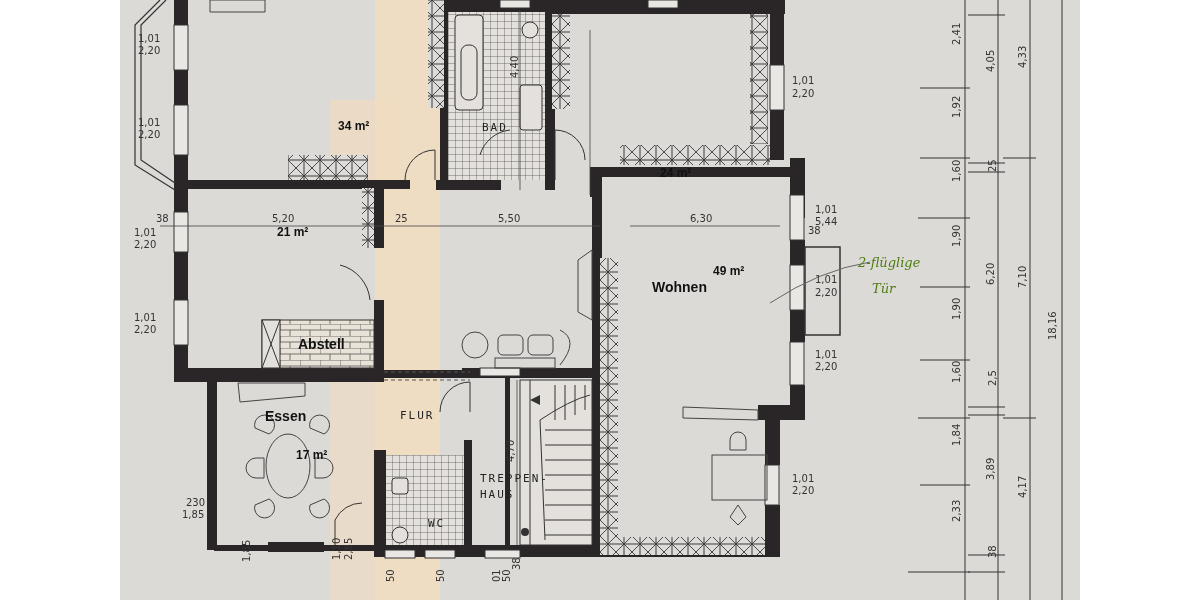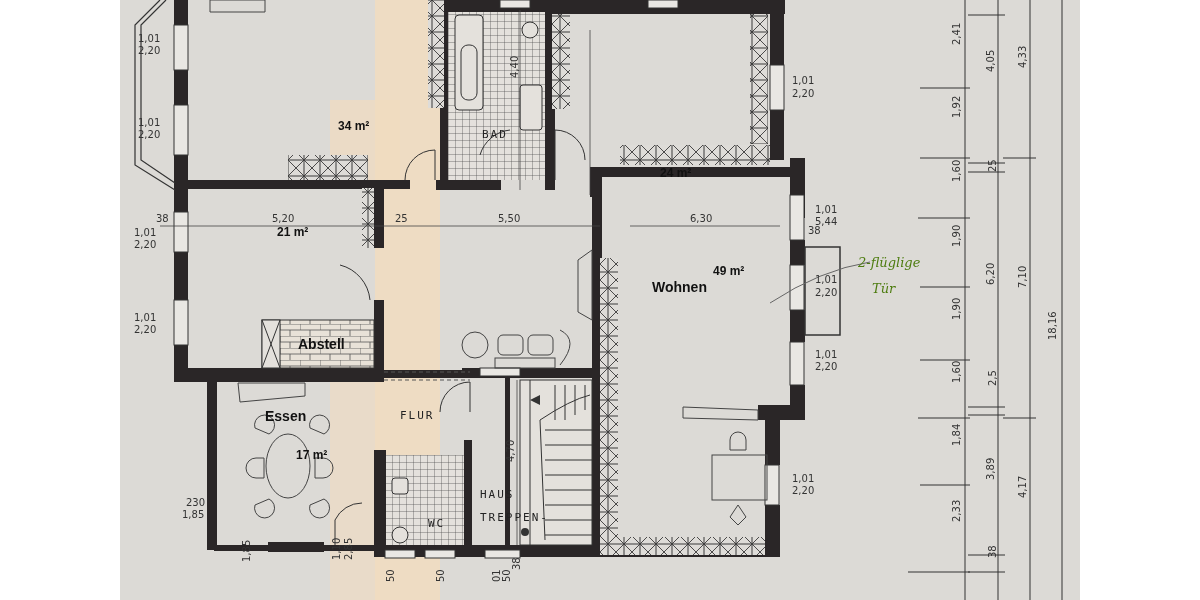--- a/index.html
+++ b/index.html
@@ -216,24 +216,24 @@
 <div style="position:absolute;left:0;top:0;width:960px;height:600px;">
 
   <span class="t b12" style="left:218px;top:120px;">34 m²</span>
   <span class="t b12" style="left:540px;top:120px;margin-top:47px;">24 m²</span>
   <span class="t b12" style="left:157px;top:226px;">21 m²</span>
   <span class="t b10" style="left:532px;top:280px;">Wohnen</span>
   <span class="t b12" style="left:593px;top:265px;">49 m²</span>
   <span class="t b10" style="left:123px;top:409px;padding-left:22px;">Essen</span>
   <span class="t b12" style="left:176px;top:405px;margin-top:44px;">17 m²</span>
   <span class="t b10" style="left:178px;top:337px;">Abstell</span>
-  <span class="t st" style="left:362px;top:129px;">BAD</span>
+  <span class="t st" style="left:362px;top:122px;">BAD</span>
   <span class="t st" style="left:280px;top:410px;">FLUR</span>
   <span class="t st" style="left:308px;top:518px;">WC</span>
-  <span class="t st" style="left:360px;top:473px;margin-top:39px;">TREPPEN-</span>
+  <span class="t st" style="left:360px;top:473px;">TREPPEN-</span>
   <span class="t st" style="left:360px;top:489px;">HAUS</span>
 
   <span class="t d" style="left:18px;top:34px;">1,01</span>
   <span class="t d" style="left:18px;top:46px;">2,20</span>
   <span class="t d" style="left:18px;top:118px;">1,01</span>
   <span class="t d" style="left:18px;top:130px;">2,20</span>
   <span class="t d" style="left:14px;top:228px;">1,01</span>
   <span class="t d" style="left:14px;top:240px;">2,20</span>
   <span class="t d" style="left:14px;top:313px;">1,01</span>
   <span class="t d" style="left:14px;top:325px;">2,20</span>

